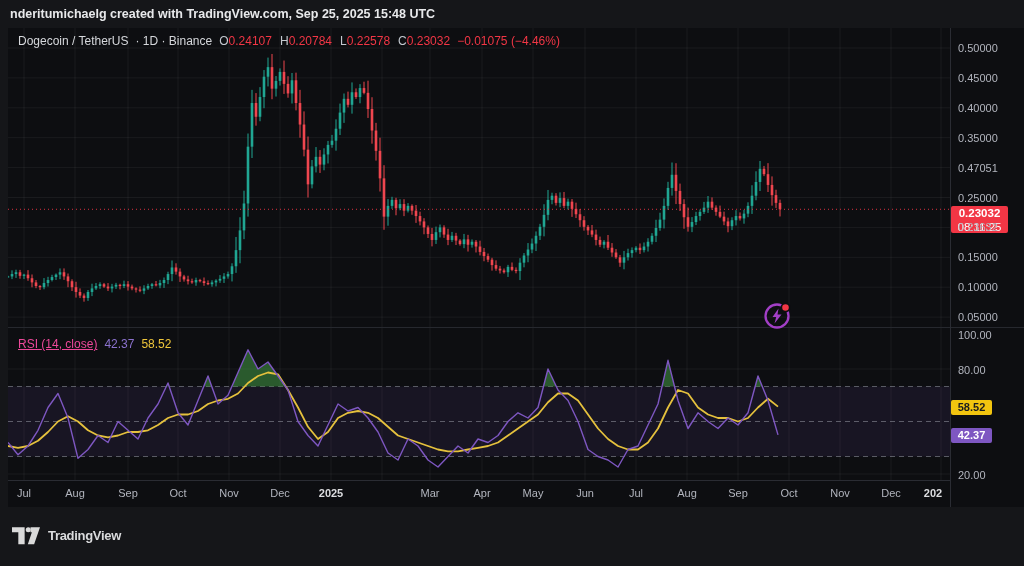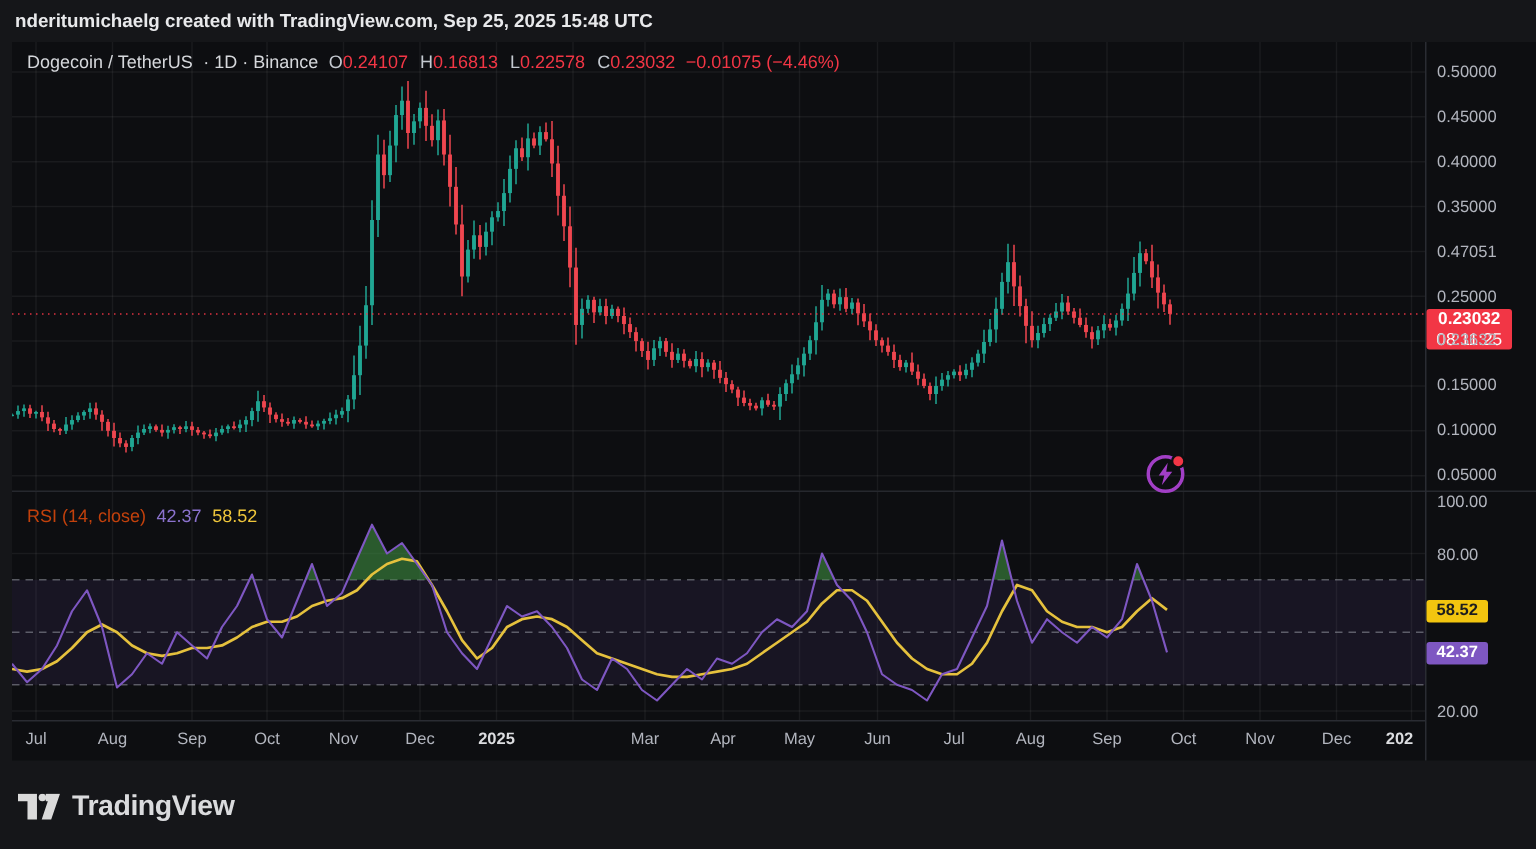--- a/index.html
+++ b/index.html
@@ -13,31 +13,31 @@
   .sep-line{position:absolute;left:0;width:1016px;height:1px;background:#26282E;}
   #axiscol{position:absolute;left:942px;top:0;width:74px;height:479px;border-left:1px solid #2A2C33;box-sizing:border-box;}
   .ytick{position:absolute;left:7px;font-size:11px;color:#B2B5BE;white-space:nowrap;}
   #timeaxis{position:absolute;left:0;top:452px;width:942px;height:27px;border-top:1px solid #2A2C33;overflow:hidden;box-sizing:border-box;}
   .xtick{position:absolute;top:6px;transform:translateX(-50%);font-size:11px;color:#B2B5BE;white-space:nowrap;}
   .xtick.year{color:#DCDDE0;font-weight:700;}
   .legend{position:absolute;display:flex;align-items:center;gap:7px;font-size:12px;white-space:nowrap;}
   #sym-legend{left:10px;top:6px;}
   #rsi-legend{left:10px;top:309px;}
   .lg-title{color:#D6D8DC;}
-  .lg-gray{color:#c2410c;}
+  .lg-gray{color:#ec4899;text-decoration:underline;}
   .ohlc .l{color:#C4C9D0;}
   .ohlc .v{color:#F23645;}
   .chg{color:#F23645;text-align:center;}
   .badge{position:absolute;box-sizing:border-box;border-radius:2px;text-align:center;line-height:1.2;}
   #price-badge{left:0;width:57px;height:27px;background:#F23645;color:#fff;font-size:11.5px;padding-top:1px;}
   #price-badge .p{font-weight:700;}
   .rsi-badge{left:0;width:41px;height:15px;font-size:11px;font-weight:700;line-height:15px;}
   #bottombar{position:absolute;left:0;top:507px;width:1024px;height:59px;}
   #tv-logo{position:absolute;left:12px;top:20px;display:flex;align-items:center;gap:8px;cursor:pointer;}
-  #tv-logo-text{font-size:19px;font-weight:700;color:#DADBDD;letter-spacing:-0.3px;}
+  #tv-logo-text{font-size:13px;font-weight:700;color:#DADBDD;letter-spacing:-0.3px;}
   #flash-btn{position:absolute;left:753px;top:272px;width:32px;height:32px;cursor:pointer;}
 </style>
 </head>
 <body>
 
 <div id="topbar">
   <span id="attribution">nderitumichaelg created with TradingView.com, Sep 25, 2025 15:48 UTC</span>
 </div>
 
 <div id="chart">
@@ -497,21 +497,21 @@
       <polyline points="0.0,115.5 10.0,127.8 20.0,119.0 30.0,103.3 40.0,80.5 50.0,66.5 60.0,91.0 70.0,131.3 80.0,122.5 90.0,108.5 100.0,115.5 110.0,94.5 120.0,103.3 130.0,112.0 140.0,91.0 150.0,77.0 160.0,56.0 170.0,85.8 180.0,98.0 190.0,73.5 200.0,49.0 210.0,77.0 220.0,68.3 230.0,45.5 240.0,22.8 250.0,42.0 260.0,35.0 270.0,49.0 280.0,63.0 290.0,94.5 300.0,108.5 310.0,119.0 320.0,98.0 330.0,77.0 340.0,84.0 350.0,80.5 360.0,91.0 370.0,105.0 380.0,126.0 390.0,133.0 400.0,112.0 410.0,119.0 420.0,133.0 430.0,140.0 440.0,129.5 450.0,119.0 460.0,126.0 470.0,112.0 480.0,115.5 490.0,108.5 500.0,94.5 510.0,85.8 520.0,91.0 530.0,80.5 540.0,42.0 550.0,63.0 560.0,73.5 570.0,94.5 580.0,122.5 590.0,129.5 600.0,133.0 610.0,140.0 620.0,122.5 630.0,119.0 640.0,98.0 650.0,77.0 660.0,33.3 670.0,73.5 680.0,101.5 690.0,85.8 700.0,94.5 710.0,101.5 720.0,91.0 730.0,98.0 740.0,85.8 750.0,49.0 760.0,73.5 770.0,107.9" fill="none" stroke="#7E57C2" stroke-width="1.4" stroke-linejoin="round"></polyline>
     </svg>
 
   <div class="sep-line" style="top:299px"></div>
 
   <div id="sym-legend" class="legend">
     <span class="lg-title">Dogecoin / TetherUS</span>
     <span class="lg-title">· 1D · Binance</span>
     <span class="ohlc legend" id="ohlc-row" style="position:static;gap:8px;">
         <span><span class="l">O</span><span class="v">0.24107</span></span>
-        <span><span class="l">H</span><span class="v">0.16813</span></span>
+        <span><span class="l">H</span><span class="v">0.20784</span></span>
         <span><span class="l">L</span><span class="v">0.22578</span></span>
         <span><span class="l">C</span><span class="v">0.23032</span></span>
       </span>
     <span class="chg">−0.01075 (−4.46%)</span>
   </div>
 
   <div id="rsi-legend" class="legend">
     <span class="lg-gray"><span>RSI</span>&nbsp;<span>(14, close)</span></span>
     <span style="color:#8B72CE">42.37</span>
     <span style="color:#EFC63B">58.52</span>

